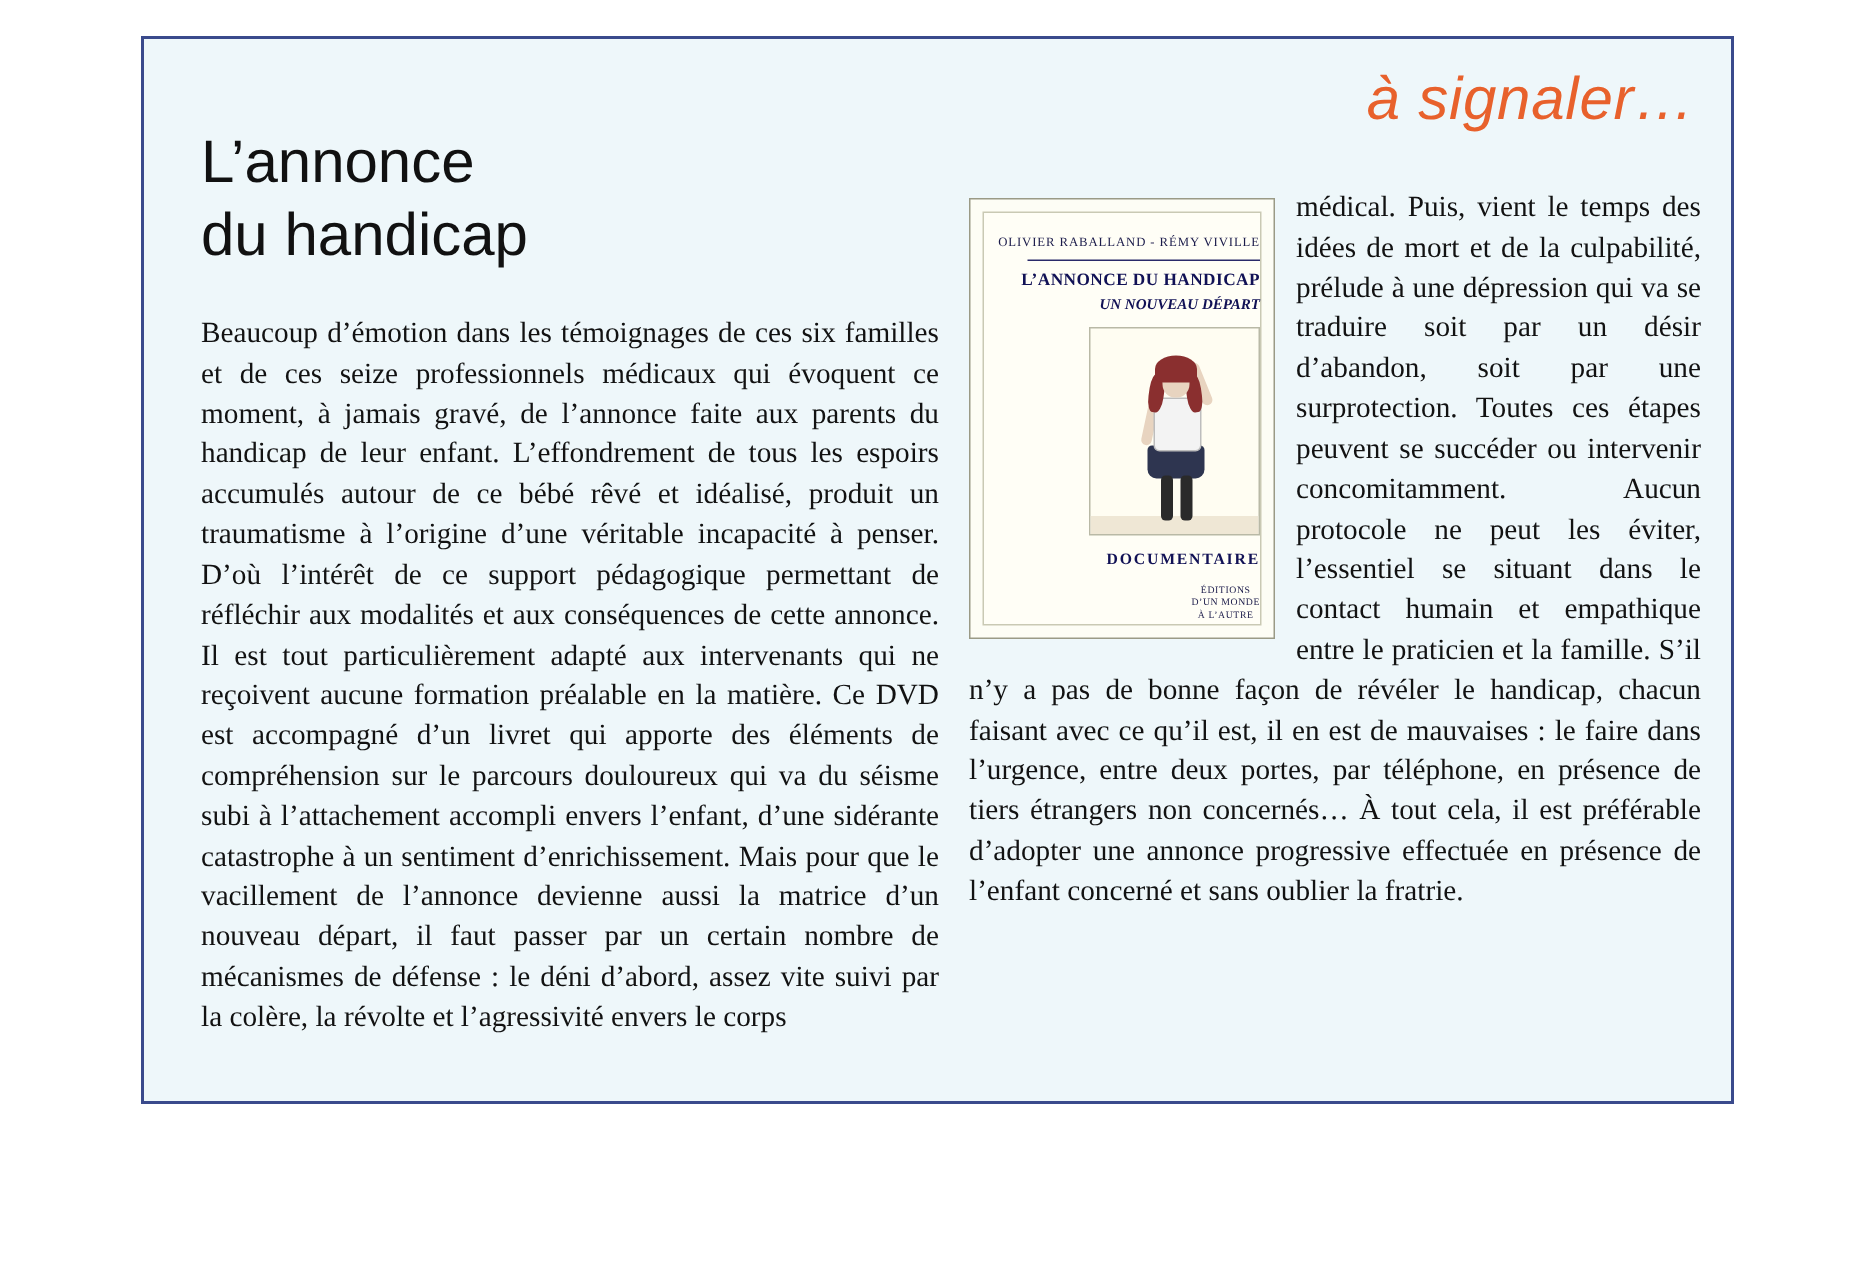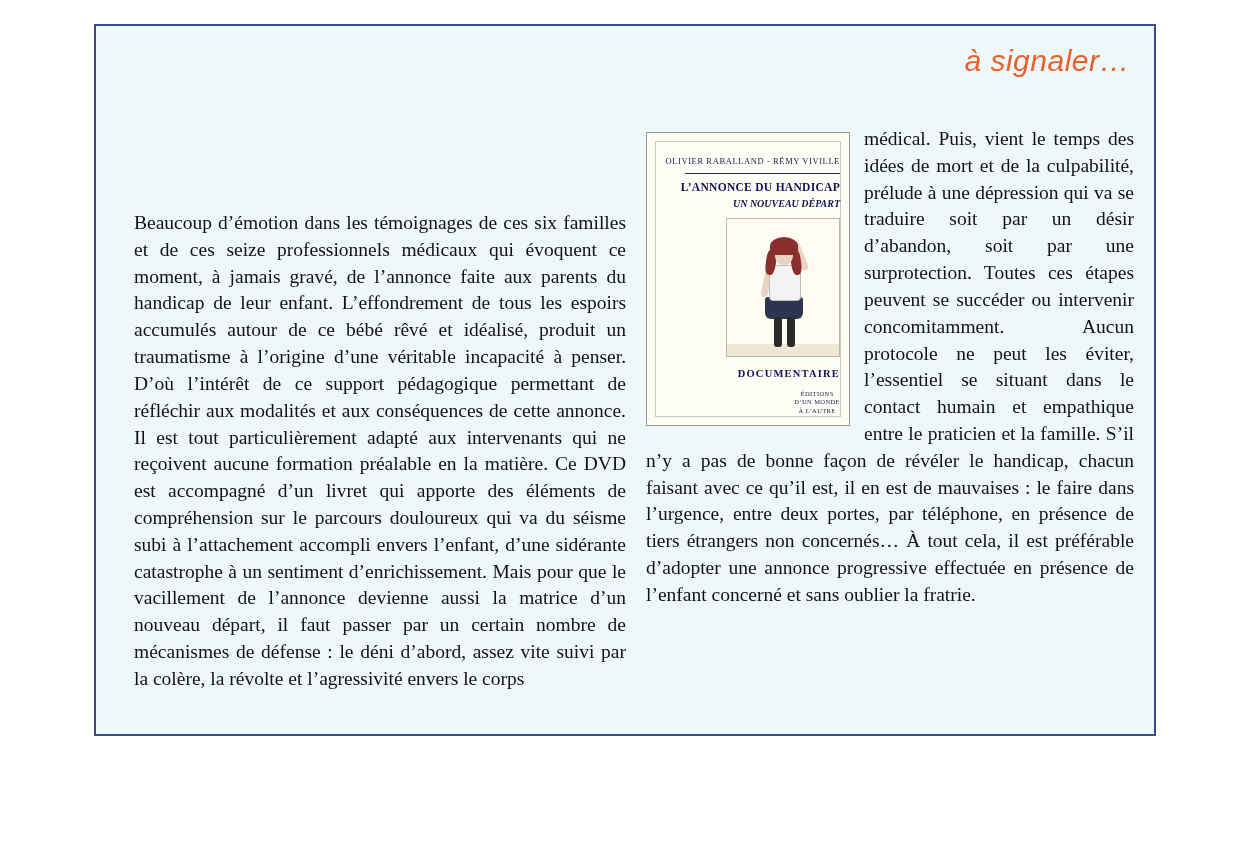--- a/index.html
+++ b/index.html
@@ -34,21 +34,21 @@
     background: #eef7fa;
     border: 2px solid #3a4a8c;
     box-sizing: border-box;
   }
 
   .kicker {
     position: absolute;
     right: 24px;
     top: 18px;
     font-family: "Liberation Sans", sans-serif;
-    font-size: 30px;
+    font-size: 40px;
     font-style: italic;
     color: #e8612c;
     letter-spacing: 0.5px;
     white-space: nowrap;
   }
 
   .headline {
     position: absolute;
     left: 38px;
     top: 58px;
@@ -291,20 +291,24 @@
 </style>
 </head>
 <body>
 
 <div class="page">
 
   <div class="panel">
 
     <div class="kicker">à signaler…</div>
 
+    <div class="headline">
+      <span class="line">L’annonce</span>
+      <span class="line">du handicap</span>
+    </div>
 
     <div class="col col-left">
       <p>Beaucoup d’émotion dans les témoignages de ces six familles et de ces seize professionnels médicaux qui évoquent ce moment, à jamais gravé, de l’annonce faite aux parents du handicap de leur enfant. L’effondrement de tous les espoirs accumulés autour de ce bébé rêvé et idéalisé, produit un traumatisme à l’origine d’une véritable incapacité à penser. D’où l’intérêt de ce support pédagogique permettant de réfléchir aux modalités et aux conséquences de cette annonce. Il est tout particulièrement adapté aux intervenants qui ne reçoivent aucune formation préalable en la matière. Ce DVD est accompagné d’un livret qui apporte des éléments de compréhension sur le parcours douloureux qui va du séisme subi à l’attachement accompli envers l’enfant, d’une sidérante catastrophe à un sentiment d’enrichissement. Mais pour que le vacillement de l’annonce devienne aussi la matrice d’un nouveau départ, il faut passer par un certain nombre de mécanismes de défense : le déni d’abord, assez vite suivi par la colère, la révolte et l’agressivité envers le corps</p>
     </div>
 
     <div class="col col-right">
 
       <div class="cover">
         <div class="cover-inner">
           <div class="cover-authors">OLIVIER RABALLAND - RÉMY VIVILLE</div>

